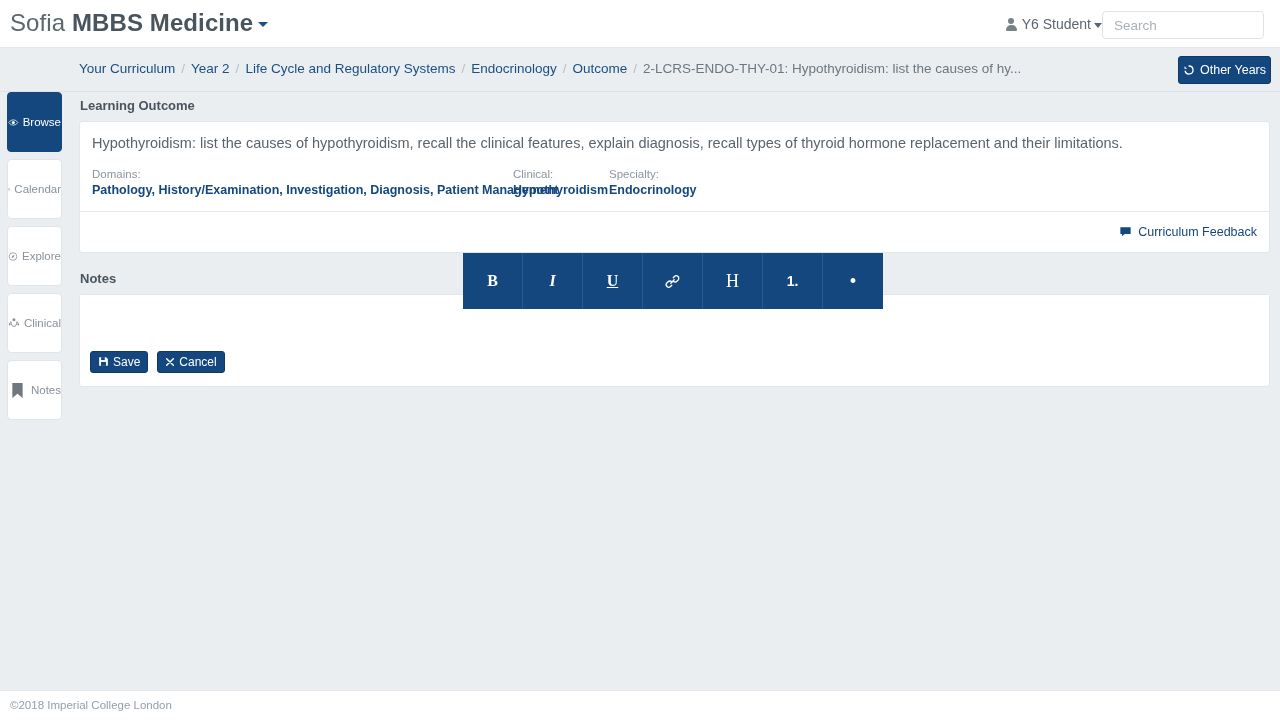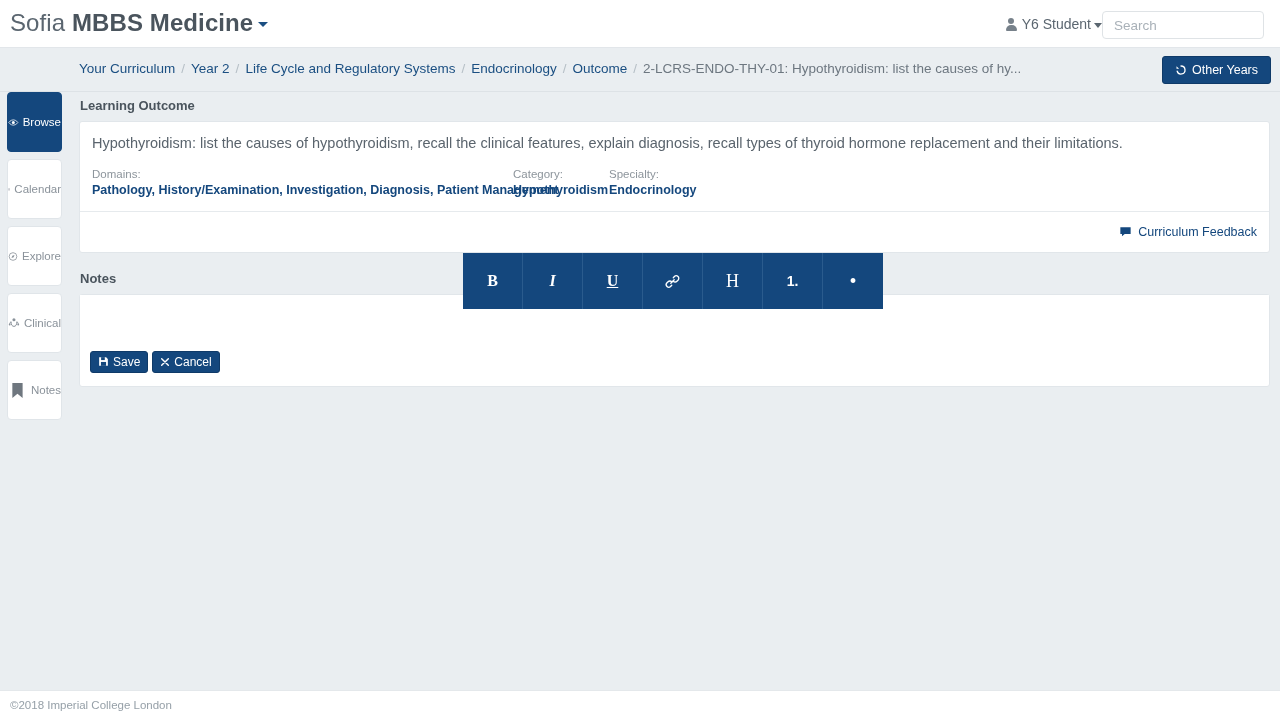--- a/index.html
+++ b/index.html
@@ -81,21 +81,21 @@
     font-size: 13.5px; white-space: nowrap;
   }
   .crumbs a {
     color: #1b4f82; text-decoration: none;
   }
   .crumbs .sep { color: #b6bfc6; margin: 0 6px; }
   .crumbs .current { color: #6d7780; }
 
   .other-years {
     position: absolute; right: 9px; top: 56px;
-    height: 28px; padding: 0 12px;
+    height: 28px; padding: 0 4px;
     display: flex; align-items: center; gap: 5px;
     background: #14477d; border: 1px solid #0f3a68;
     border-radius: 3px;
     color: #ffffff; font-size: 12.5px;
     cursor: pointer;
   }
 
   
   .sidebar { position: absolute; left: 7px; top: 92px; width: 55px; }
   .nav-item {
@@ -160,21 +160,21 @@
   
   .notes-title { margin-top: 18px; }
   .notes-card { position: relative; height: 93px; }
   .notes-editor {
     position: absolute; left: 0; top: 0;
     width: 100%; height: 56px;
     background: #ffffff;
   }
   .notes-actions {
     position: absolute; left: 10px; top: 56px;
-    display: flex; gap: 4px;
+    display: flex; gap: 9px;
   }
   .btn-dark {
     height: 22px; padding: 0 7px;
     display: inline-flex; align-items: center; gap: 4px;
     background: #14477d; border: 1px solid #0f3a68;
     border-radius: 3px; color: #ffffff; font-size: 12px;
     font-family: "Liberation Sans", sans-serif;
     cursor: pointer;
   }
 
@@ -299,21 +299,21 @@
 
   <div class="card outcome-card">
     <div class="outcome-text">Hypothyroidism: list the causes of hypothyroidism, recall the clinical features, explain diagnosis, recall types of thyroid hormone replacement and their limitations.</div>
 
     <div class="meta-row">
       <div class="meta-block domains">
         <div class="meta-label">Domains:</div>
         <div class="meta-value">Pathology, History/Examination, Investigation, Diagnosis, Patient Management</div>
       </div>
       <div class="meta-block category">
-        <div class="meta-label">Category:</div>
+        <div class="meta-label">Clinical:</div>
         <div class="meta-value">Hypothyroidism</div>
       </div>
       <div class="meta-block specialty">
         <div class="meta-label">Specialty:</div>
         <div class="meta-value">Endocrinology</div>
       </div>
     </div>
 
     <div class="card-divider"></div>
 

